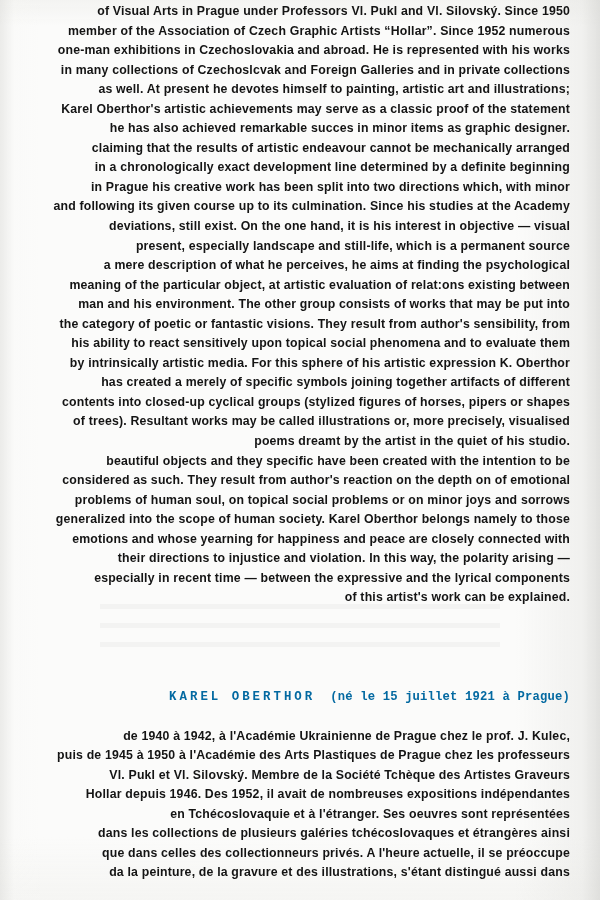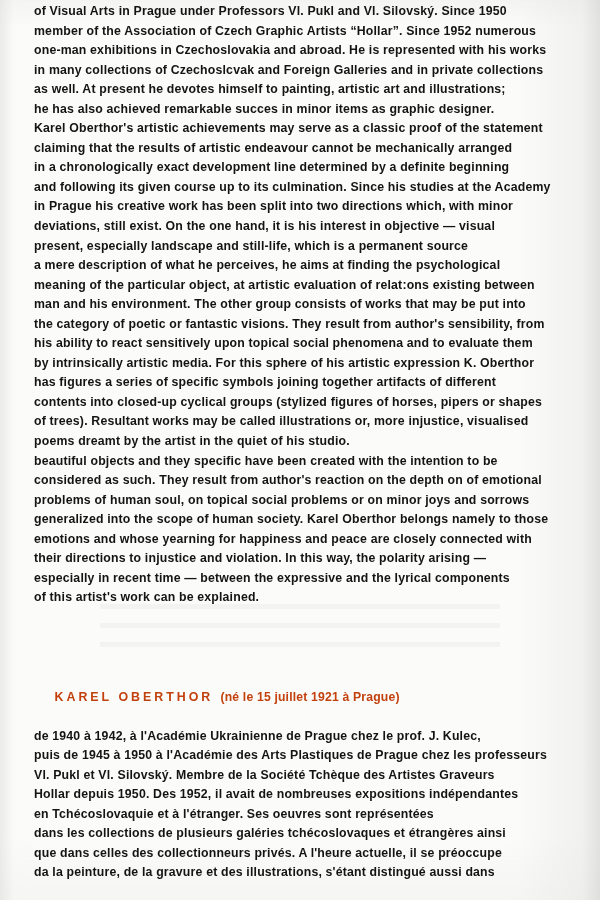--- a/index.html
+++ b/index.html
@@ -16,20 +16,21 @@
   }
 
   
   #page-sheet {
     position: relative;
     width: 600px;
     height: 900px;
     background: #fbfbfa;
     box-sizing: border-box;
     overflow: hidden;
+    text-align: right;
   }
 
   
   #paper-tone {
     position: absolute;
     inset: 0;
     pointer-events: none;
     background:
       linear-gradient(90deg,
         rgba(226,226,224,0.55) 0px,
@@ -81,25 +82,25 @@
     -webkit-font-smoothing: none;
   }
 
   
   #english-body { top: 2px; }
 
   
   #french-section { top: 668px; }
 
   .heading-line {
-    font-family: Liberation Sans, sans-serif;
+    font-family: Liberation Mono, monospace;
     font-weight: bold;
     font-size: 12.3px;
     line-height: 19.55px;
-    color: #c2410c;
+    color: #0369a1;
     white-space: pre;
   }
   .heading-name {
     letter-spacing: 3.0px;
     font-size: 12.4px;
   }
   .heading-paren {
     letter-spacing: 0.18px;
     font-size: 12.2px;
   }
@@ -111,57 +112,57 @@
 
   <div id="paper-tone"></div>
   <div id="showthrough"></div>
 
   <div class="text-block" id="english-body">
       <div class="line">of Visual Arts in Prague under Professors Vl. Pukl and Vl. Silovský. Since 1950</div>
       <div class="line">member of the Association of Czech Graphic Artists “Hollar”. Since 1952 numerous</div>
       <div class="line">one-man exhibitions in Czechoslovakia and abroad. He is represented with his works</div>
       <div class="line">in many collections of Czechoslcvak and Foreign Galleries and in private collections</div>
       <div class="line">as well. At present he devotes himself to painting, artistic art and illustrations;</div>
+      <div class="line">Karel Oberthor's artistic achievements may serve as a classic proof of the statement</div>
       <div class="line">he has also achieved remarkable succes in minor items as graphic designer.</div>
-      <div class="line">Karel Oberthor's artistic achievements may serve as a classic proof of the statement</div>
       <div class="line">claiming that the results of artistic endeavour cannot be mechanically arranged</div>
       <div class="line">in a chronologically exact development line determined by a definite beginning</div>
+      <div class="line">in Prague his creative work has been split into two directions which, with minor</div>
       <div class="line">and following its given course up to its culmination. Since his studies at the Academy</div>
-      <div class="line">in Prague his creative work has been split into two directions which, with minor</div>
       <div class="line">deviations, still exist. On the one hand, it is his interest in objective — visual</div>
       <div class="line">present, especially landscape and still-life, which is a permanent source</div>
       <div class="line">a mere description of what he perceives, he aims at finding the psychological</div>
       <div class="line">meaning of the particular object, at artistic evaluation of relat:ons existing between</div>
       <div class="line">man and his environment. The other group consists of works that may be put into</div>
       <div class="line">the category of poetic or fantastic visions. They result from author's sensibility, from</div>
       <div class="line">his ability to react sensitively upon topical social phenomena and to evaluate them</div>
       <div class="line">by intrinsically artistic media. For this sphere of his artistic expression K. Oberthor</div>
-      <div class="line">has figures a series of specific symbols joining together artifacts of different</div>
+      <div class="line">has created a merely of specific symbols joining together artifacts of different</div>
       <div class="line">contents into closed-up cyclical groups (stylized figures of horses, pipers or shapes</div>
-      <div class="line">of trees). Resultant works may be called illustrations or, more injustice, visualised</div>
+      <div class="line">of trees). Resultant works may be called illustrations or, more precisely, visualised</div>
       <div class="line">poems dreamt by the artist in the quiet of his studio.</div>
       <div class="line">beautiful objects and they specific have been created with the intention to be</div>
       <div class="line">considered as such. They result from author's reaction on the depth on of emotional</div>
       <div class="line">problems of human soul, on topical social problems or on minor joys and sorrows</div>
       <div class="line">generalized into the scope of human society. Karel Oberthor belongs namely to those</div>
       <div class="line">emotions and whose yearning for happiness and peace are closely connected with</div>
       <div class="line">their directions to injustice and violation. In this way, the polarity arising —</div>
       <div class="line">especially in recent time — between the expressive and the lyrical components</div>
       <div class="line">of this artist's work can be explained.</div>
     </div>
 
   <div class="text-block" id="french-section">
     <div class="heading-line">
       <span class="heading-name">KAREL OBERTHOR</span><span class="heading-paren">  (né le 15 juillet 1921 à Prague)</span>
     </div>
     <div id="french-lines">
         <div class="line">de 1940 à 1942, à l'Académie Ukrainienne de Prague chez le prof. J. Kulec,</div>
         <div class="line">puis de 1945 à 1950 à l'Académie des Arts Plastiques de Prague chez les professeurs</div>
         <div class="line">Vl. Pukl et Vl. Silovský. Membre de la Société Tchèque des Artistes Graveurs</div>
-        <div class="line">Hollar depuis 1950. Des 1952, il avait de nombreuses expositions indépendantes</div>
+        <div class="line">Hollar depuis 1946. Des 1952, il avait de nombreuses expositions indépendantes</div>
         <div class="line">en Tchécoslovaquie et à l'étranger. Ses oeuvres sont représentées</div>
         <div class="line">dans les collections de plusieurs galéries tchécoslovaques et étrangères ainsi</div>
         <div class="line">que dans celles des collectionneurs privés. A l'heure actuelle, il se préoccupe</div>
         <div class="line">da la peinture, de la gravure et des illustrations, s'étant distingué aussi dans</div>
       </div>
   </div>
 
 </div>
 
 </body></html>

